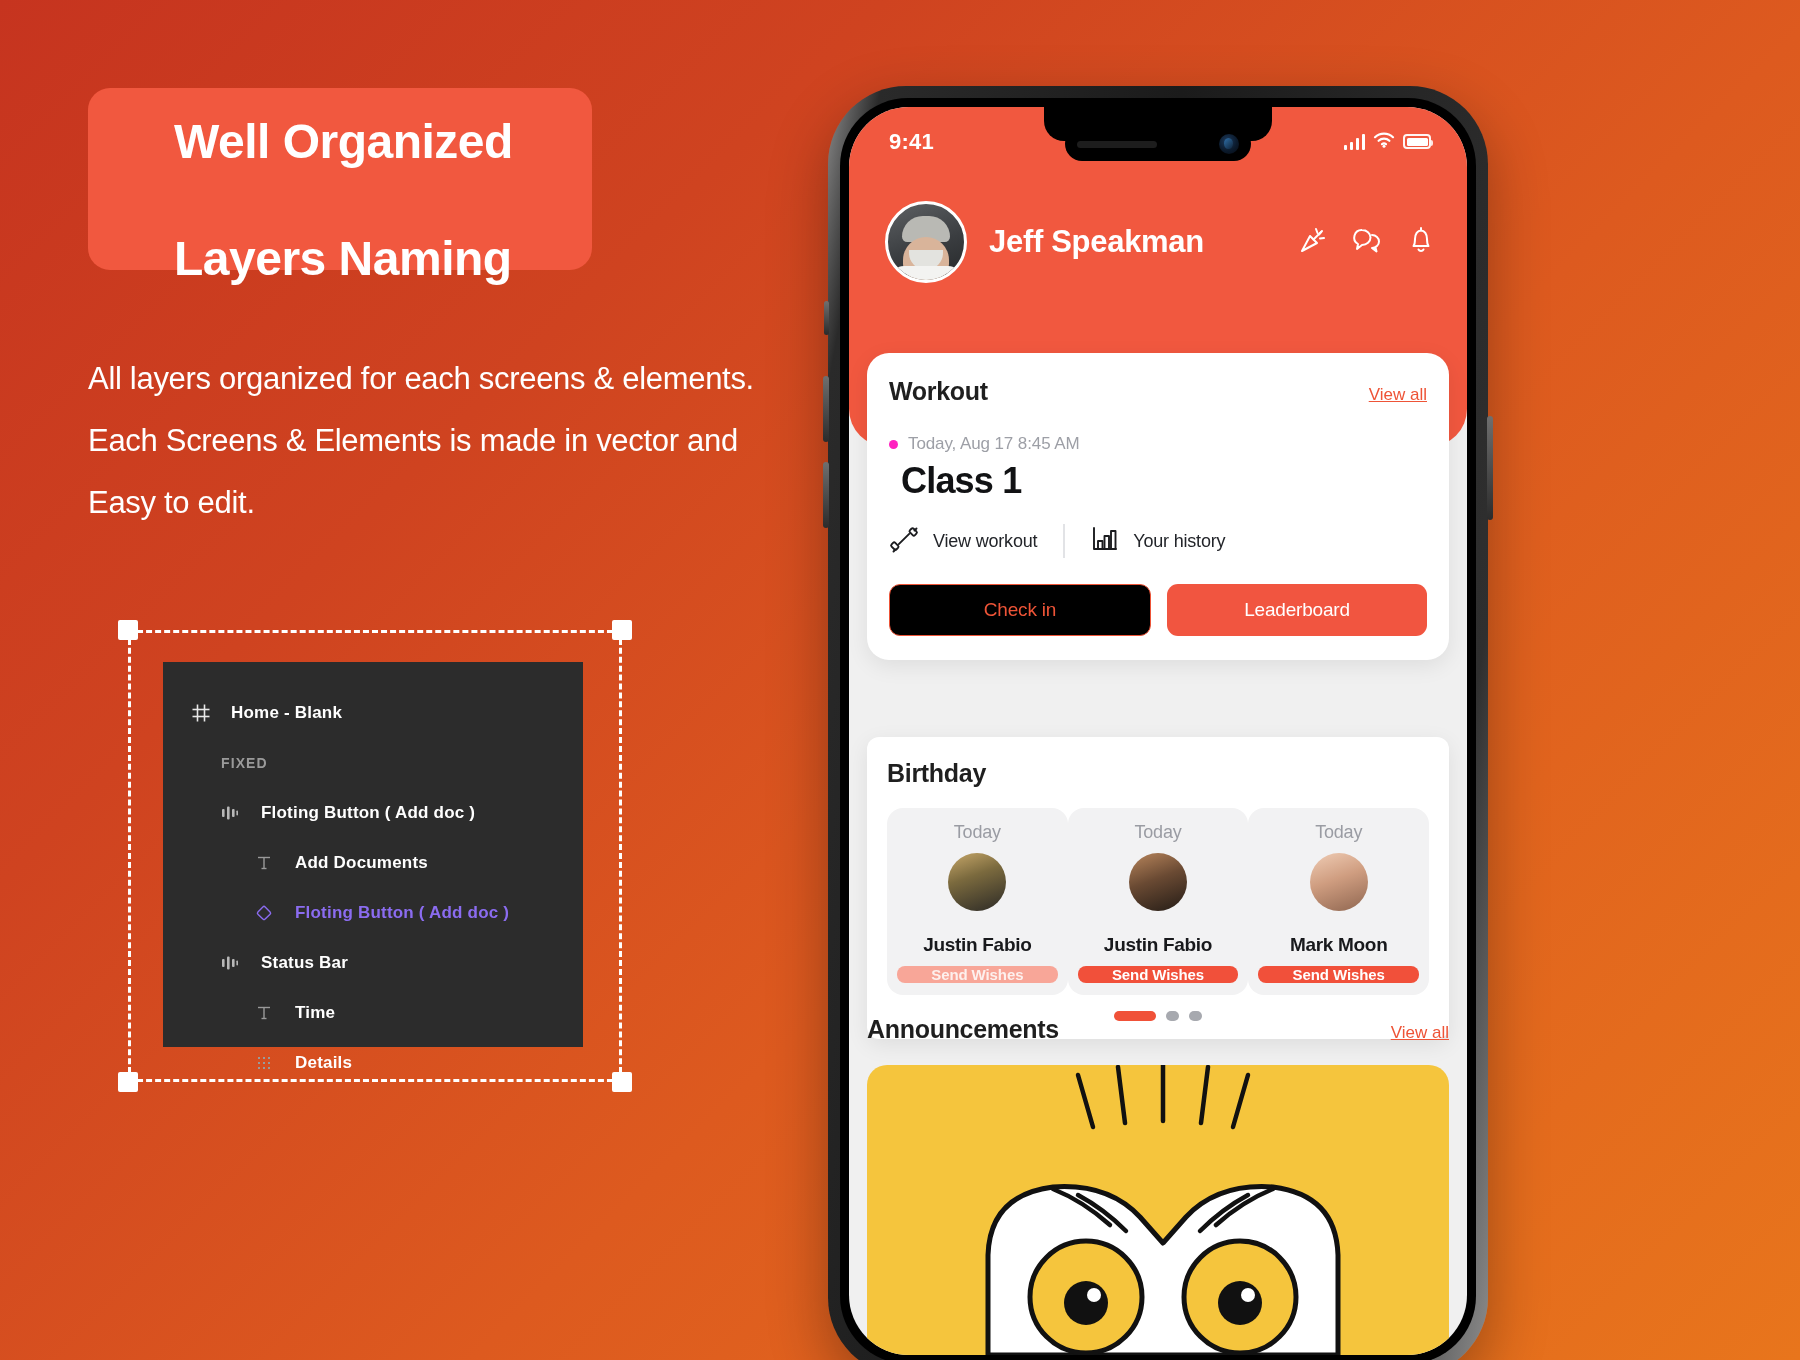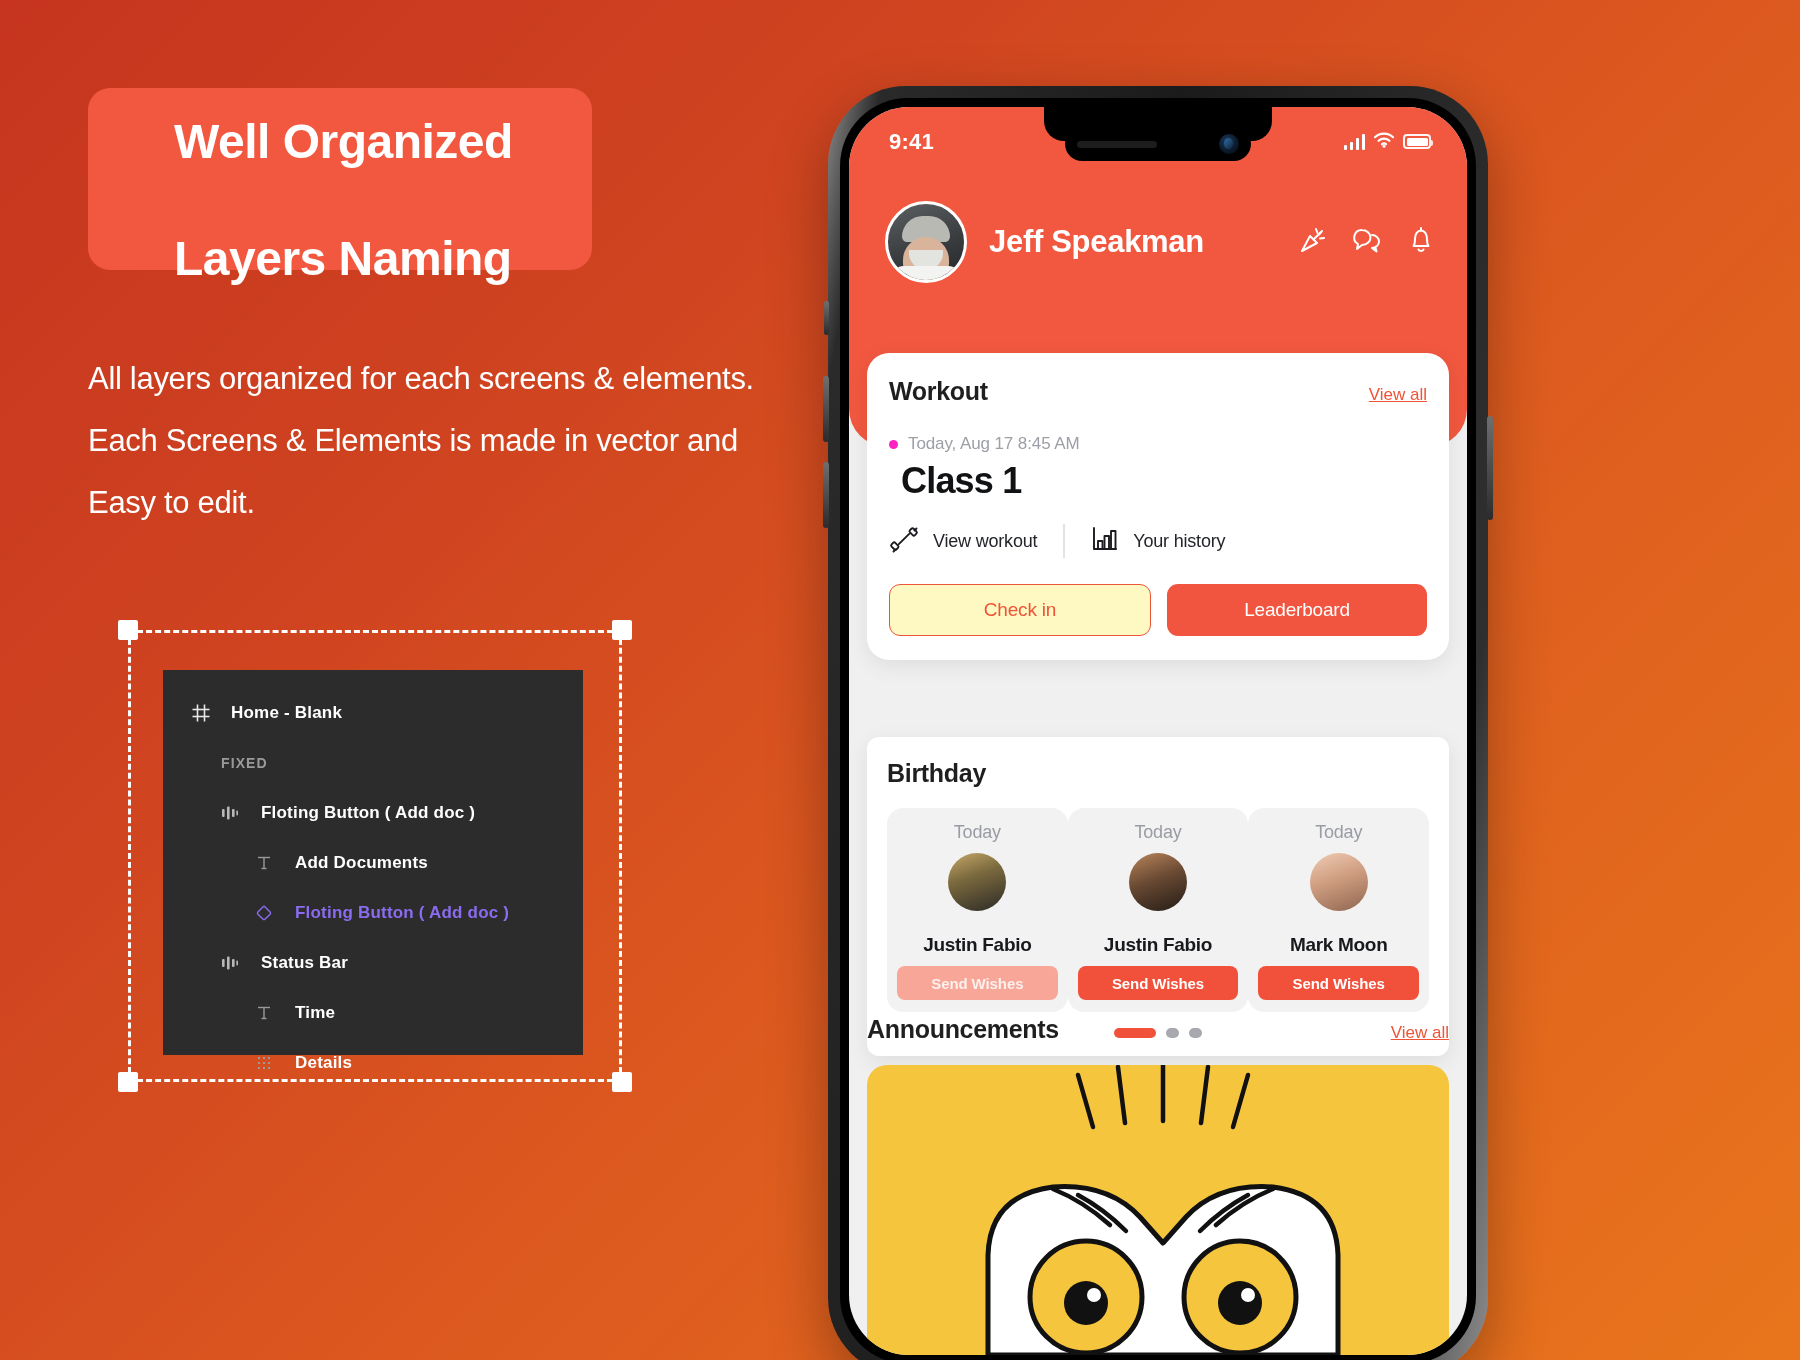--- a/index.html
+++ b/index.html
@@ -54,21 +54,21 @@
   }
   .handle.tl { left: -2px; top: -2px; }
   .handle.tr { right: -2px; top: -2px; }
   .handle.bl { left: -2px; bottom: -2px; }
   .handle.br { right: -2px; bottom: -2px; }
 
   
   .layers-panel {
     position: absolute; left: 163px; top: 662px;
     width: 420px; height: 385px;
-    background: #2c2c2c; padding: 18px 0 0 0; margin-top: 8px;
+    background: #2c2c2c; padding: 26px 0 0 0;
   }
   .layer-row {
     display: flex; align-items: center;
     height: 50px; padding-left: 28px;
   }
   .layer-row .lyr-icon {
     width: 30px; display: flex; align-items: center;
     justify-content: flex-start; flex: 0 0 auto; margin-right: 10px;
   }
   .layer-row .lyr-label {
@@ -212,37 +212,37 @@
   .links-row { display: flex; align-items: center; margin-top: 22px; }
   .link-item { display: flex; align-items: center; gap: 14px; }
   .link-item .lbl { font-size: 18px; color: #23252a; letter-spacing: -0.2px; }
   .vline { width: 2px; height: 34px; background: #e2e3e6; margin: 0 26px; }
   .btn-row { display: flex; gap: 16px; margin-top: 26px; }
   .btn {
     flex: 1; height: 52px; border-radius: 11px;
     display: flex; align-items: center; justify-content: center;
     font-size: 19px; letter-spacing: -0.2px;
   }
-  .btn-outline { border: 1.6px solid #ee5437; color: #ee5437; background: #fef9c3; }
+  .btn-outline { border: 1.6px solid #ee5437; color: #ee5437; background: #000000; }
   .btn-solid { background: #f15540; color: #ffffff; }
 
   .card-birthday { position: absolute; left: 18px; right: 18px; top: 630px; padding: 22px 20px 18px; border-radius: 12px; }
   .bday-row { display: flex; margin-top: 20px; }
   .bday-card {
     flex: 1; background: #f2f2f3; border-radius: 16px;
     padding: 14px 10px 12px; display: flex; flex-direction: column; align-items: center;
   }
   .bday-when { font-size: 18px; color: #9a9ca3; letter-spacing: -0.2px; }
   .bday-pic { width: 58px; height: 58px; border-radius: 50%; margin-top: 10px; overflow: hidden; }
   .pic-a { background: linear-gradient(160deg,#c8a86a 0%,#7b6a3e 40%,#2c2a26 100%); }
   .pic-b { background: linear-gradient(160deg,#b9865c 0%,#6a4a33 45%,#241c16 100%); }
   .pic-c { background: linear-gradient(160deg,#f0cdb5 0%,#cf9d80 45%,#8f6650 100%); }
   .bday-name { font-size: 19px; font-weight: bold; color: #18191c; margin-top: 23px; letter-spacing: -0.3px; white-space: nowrap; }
   .wish-btn {
-    margin-top: 10px; width: 100%; height: 34px; border-radius: 8px;
+    margin-top: 10px; width: 100%; height: 17px; border-radius: 8px;
     display: flex; align-items: center; justify-content: center;
     font-size: 15px; font-weight: bold; color: #ffffff; letter-spacing: -0.1px;
   }
   .wish-muted { background: #f8a698; color: #fdf0ed; }
   .wish-solid { background: #f1503a; }
   .dots { display: flex; align-items: center; justify-content: center; gap: 10px; margin-top: 16px; }
   .dots span { width: 13px; height: 10px; border-radius: 6px; background: #a7a9af; display:block; }
   .dots span.active { width: 42px; background: #f05138; }
 
   .ann-head {

